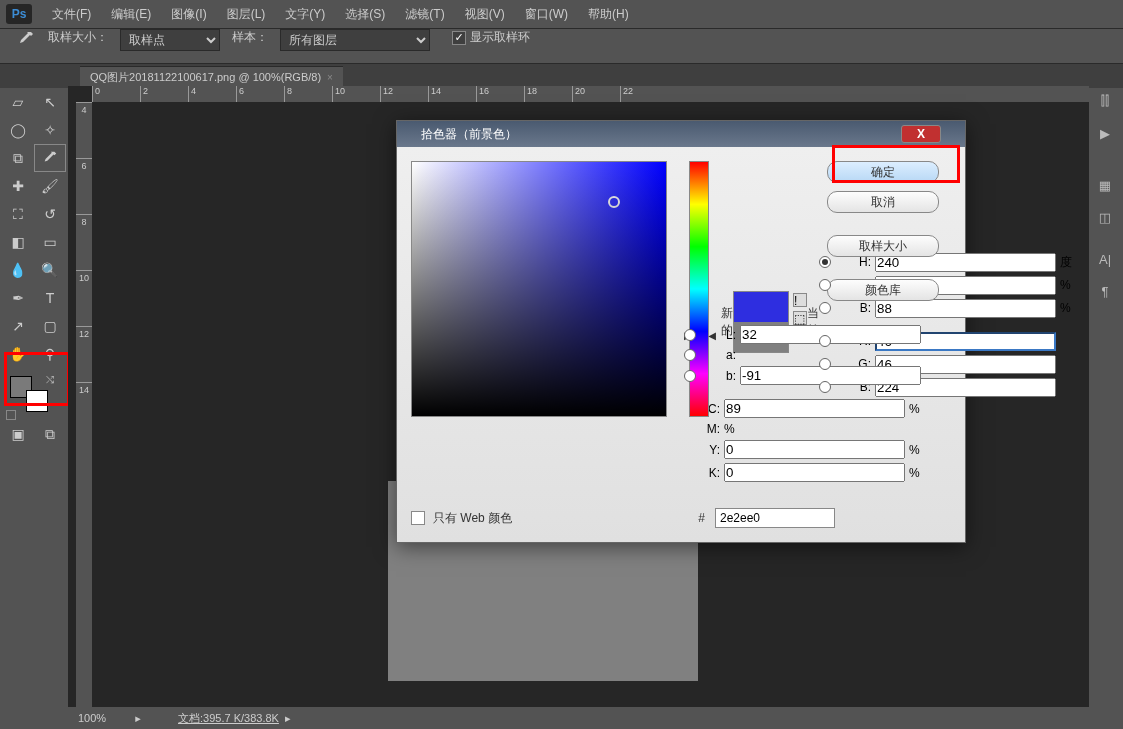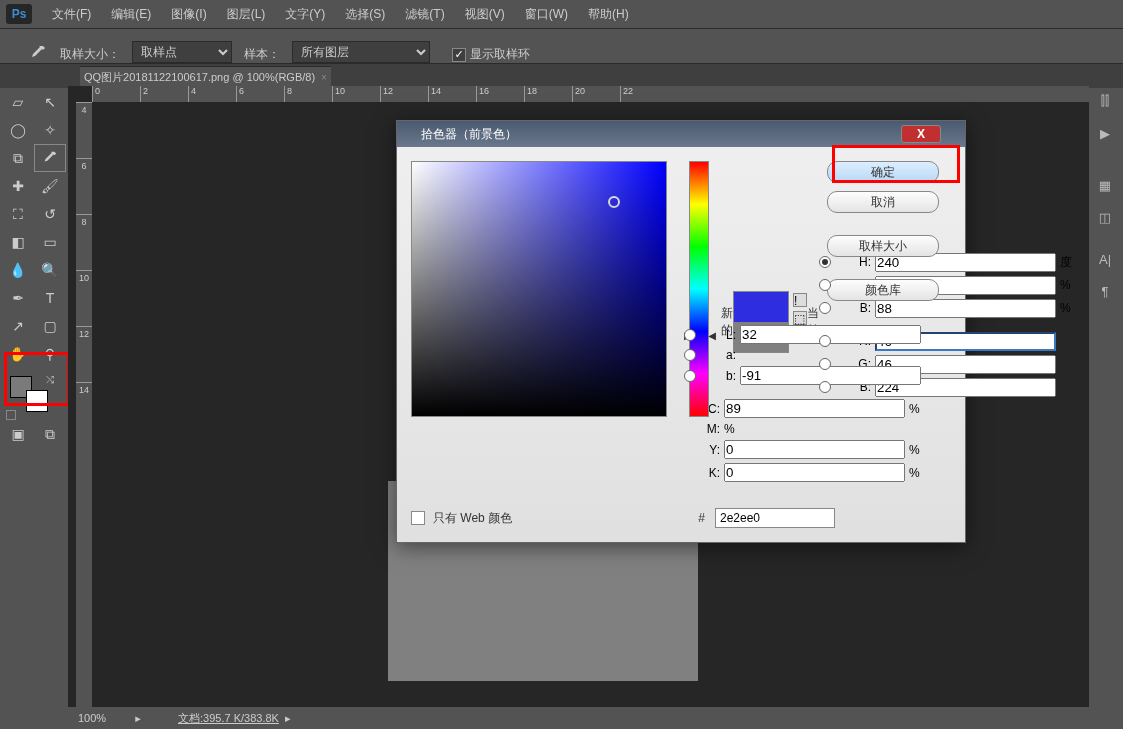--- a/index.html
+++ b/index.html
@@ -1,27 +1,27 @@
 <!DOCTYPE html>
 <html><head>
 <meta charset="utf-8">
 <style>
 * { margin: 0; padding: 0; box-sizing: border-box; font-family: "Microsoft YaHei", Arial, sans-serif; }
 body { background: #535353; width: 1123px; height: 729px; overflow: hidden; position: relative; }
 .menubar { background: #535353; height: 28px; display: flex; align-items: center; padding-left: 6px; color: #ccc; font-size: 12px; gap: 4px; }
 .menubar .logo { width: 26px; height: 20px; background: #262626; border-radius: 3px; display: flex; align-items: center; justify-content: center; color: #3c8cd4; font-weight: bold; font-size: 12px; margin-right: 8px; }
 .menubar .menu-item { padding: 4px 8px; cursor: pointer; }
-.options-bar { background: #535353; border-top: 1px solid #2a2a2a; border-bottom: 1px solid #2a2a2a; height: 36px; display: flex; align-items: flex-end; padding-left: 28px; color: #ccc; font-size: 12px; gap: 12px; }
+.options-bar { background: #535353; border-top: 1px solid #2a2a2a; border-bottom: 1px solid #2a2a2a; height: 36px; display: flex; align-items: flex-start; padding-left: 16px; color: #ccc; font-size: 12px; gap: 12px; }
 .options-bar .tool-icon { width: 20px; height: 20px; display: flex; align-items: center; justify-content: center; }
 .options-bar select { background: #3f3f3f; color: #ccc; border: 1px solid #2a2a2a; height: 22px; font-size: 12px; padding: 0 4px; }
 .options-bar .dropdown { width: 100px; }
-.options-bar .dropdown2 { width: 138px; }
+.options-bar .dropdown2 { width: 150px; }
 .checkbox { width: 14px; height: 14px; background: #3f3f3f; border: 1px solid #888; display: inline-flex; align-items: center; justify-content: center; color: #fff; font-size: 11px; margin-right: 4px; }
 .tab-bar { background: #3f3f3f; height: 24px; padding-left: 80px; display: flex; align-items: flex-end; }
-.tab { background: #535353; color: #ccc; font-size: 11px; padding: 3px 4px; border-top: 1px solid #2a2a2a; display: flex; align-items: center; gap: 6px; }
+.tab { background: #535353; color: #ccc; font-size: 11px; padding: 3px 10px; border-top: 1px solid #2a2a2a; display: flex; align-items: center; gap: 6px; }
 .tab .close-x { font-size: 10px; color: #888; }
 .toolbox { position: absolute; left: 2px; top: 88px; width: 66px; background: #535353; display: flex; flex-wrap: wrap; }
 .toolbox .tool { width: 30px; height: 26px; display: flex; align-items: center; justify-content: center; color: #ccc; font-size: 14px; cursor: pointer; position: relative; margin: 1px; }
 .toolbox .tool.selected { outline: 1px solid #888; }
 .toolbox .color-swatches { width: 56px; height: 46px; position: relative; margin-left: 4px; margin-top: 6px; }
 .toolbox .fg-swatch { position: absolute; left: 4px; top: 2px; width: 22px; height: 22px; background: #7a7a7a; border: 1px solid #000; }
 .toolbox .bg-swatch { position: absolute; left: 20px; top: 16px; width: 22px; height: 22px; background: #fff; border: 1px solid #000; }
 .toolbox .swap-icon { position: absolute; right: 8px; top: 0px; font-size: 10px; color: #ccc; }
 .toolbox .mini-swatch { position: absolute; left: 0px; bottom: 0px; width: 10px; height: 10px; border: 1px solid #888; }
 .highlight-red { position: absolute; border: 3px solid #ff0000; pointer-events: none; }

